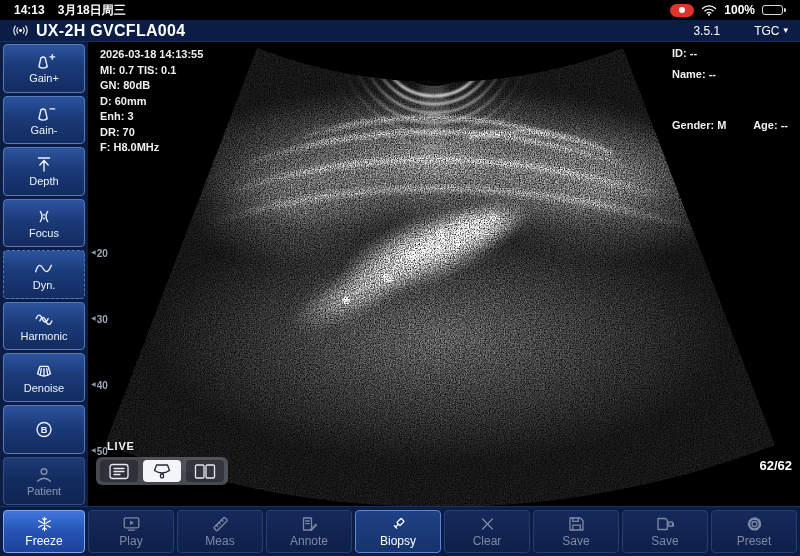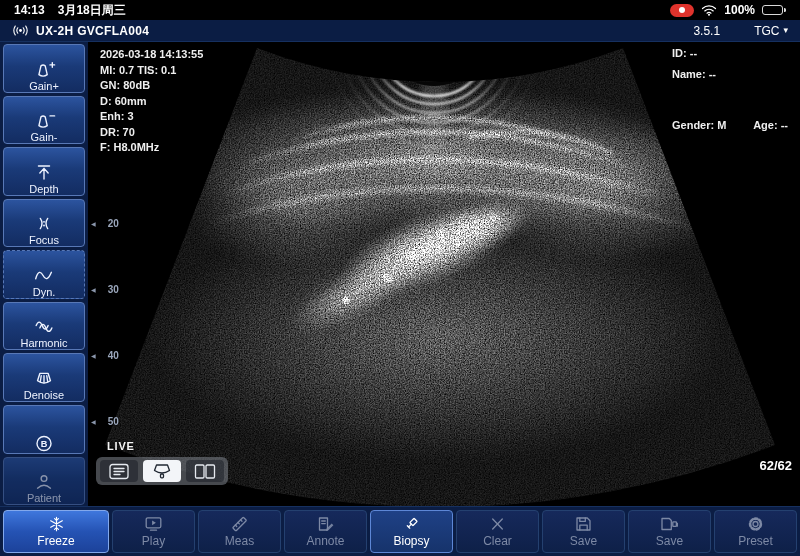--- a/index.html
+++ b/index.html
@@ -14,57 +14,57 @@
   .sb-right { display:flex; align-items:center; gap:7px; }
   .record-pill { width:24px; height:13px; background:#e0332c; border-radius:7px; display:flex; align-items:center; justify-content:center; cursor:pointer; }
   .record-dot { width:6px; height:6px; background:#fff; border-radius:50%; }
   .battery { display:flex; align-items:center; gap:1px; }
   .battery-body { width:21px; height:10px; border:1px solid rgba(255,255,255,.85); border-radius:3px; padding:1px; }
   .battery-fill { width:100%; height:100%; background:#fff; border-radius:1.5px; }
   .battery-nub { width:2px; height:4px; background:rgba(255,255,255,.85); border-radius:0 1.5px 1.5px 0; }
 
   
   .app-header { background:#0b1d44; border-bottom:1px solid #16305f; display:flex; align-items:center; padding:0 12px; }
-  .header-left { display:flex; align-items:center; gap:7px; font-size:12px; font-weight:700; letter-spacing:.3px; }
+  .header-left { display:flex; align-items:center; gap:7px; font-size:16px; font-weight:700; letter-spacing:.3px; }
   .header-right { margin-left:auto; display:flex; align-items:center; gap:34px; font-size:12px; }
   .tgc { display:flex; align-items:center; gap:4px; cursor:pointer; }
   .tgc .chev { font-size:9px; line-height:1; }
 
   
   .main-row { display:flex; min-height:0; }
   .sidebar { width:88px; background:#0b1d44; display:flex; flex-direction:column; padding:2px 0 1px; gap:3px; }
   .btn-side { flex:1; margin:0 3px; background:linear-gradient(180deg,#2c549f 0%,#1a3a78 45%,#132c61 100%);
               border:1px solid #5878b6; border-radius:4px; color:#eef3ff; font-size:11px;
-              display:flex; flex-direction:column; align-items:center; justify-content:flex-end; gap:1px; cursor:pointer; }
+              display:flex; flex-direction:column; align-items:center; justify-content:center; gap:1px; cursor:pointer; }
   .btn-side svg { width:24px; height:19px; display:block; }
   .btn-side.dashed { border-style:dashed; }
   .btn-side.dim { opacity:.55; }
 
   .main-view { flex:1; position:relative; background:#000; overflow:hidden;font-weight:bold; }
   .us-svg { position:absolute; inset:0; width:100%; height:100%; }
 
   .info-block { position:absolute; left:12px; top:5px; font-size:11px; line-height:15.5px; color:#efefef; text-shadow:0 1px 2px #000,0 0 3px #000; }
   .patient-block { position:absolute; left:584px; top:5px; width:116px; font-size:11px; color:#efefef; text-shadow:0 1px 2px #000; }
   .patient-block > div { margin-bottom:8.5px; }
   .ga-row { display:flex; justify-content:space-between;margin-top:39px; }
 
-  .dm { position:absolute; left:3px; color:#9aa6bb; font-size:10px; display:flex; align-items:center; gap:12px; text-shadow:0 1px 2px #000; }
+  .dm { position:absolute; left:3px; color:#9aa6bb; font-size:10px; display:flex; gap:1px; text-shadow:0 1px 2px #000;margin-top:30px; }
   .dm-arrow { font-size:6px; color:#8a96ab; }
 
   .live-label { position:absolute; left:19px; top:398px; font-size:11px; letter-spacing:.8px; color:#f5f5f5; text-shadow:0 1px 2px #000; }
   .frame-counter { position:absolute; right:8px; top:416px; font-size:13px; color:#fff; text-shadow:0 1px 2px #000; }
 
   .mode-strip { position:absolute; left:8px; top:415px; display:flex; gap:5px; background:rgba(128,133,142,.55); border-radius:6px; padding:3px 4px; }
   .mode-slot { width:38px; height:22px; border-radius:4px; display:flex; align-items:center; justify-content:center; background:rgba(22,26,34,.5); color:#e6eaf0; cursor:pointer; }
   .mode-slot svg { width:26px; height:17px; display:block; }
   .mode-slot.selected { background:#f3f5f8; color:#202732; }
 
   
   .bottom-bar { background:#0b1d44; border-top:1px solid #16305f; display:flex; gap:3px; padding:3px; }
-  .btn-freeze { width:106px; flex:none; background:linear-gradient(180deg,#3f77dd,#2553b4 50%,#1c429a);
+  .btn-freeze { width:82px; flex:none; background:linear-gradient(180deg,#3f77dd,#2553b4 50%,#1c429a);
                 border:1px solid #82a8ec; border-radius:4px; color:#fff; font-size:12px;
                 display:flex; flex-direction:column; align-items:center; justify-content:center; gap:2px; cursor:pointer; }
   .btn-tool { flex:1; background:linear-gradient(180deg,#16295b,#0e2048); border:1px solid #24406f; border-radius:4px;
               color:#7d89a5; font-size:12px; display:flex; flex-direction:column; align-items:center; justify-content:center; gap:2px; cursor:pointer; }
   .btn-tool.active { border-color:#5d87d6; color:#fff; background:linear-gradient(180deg,#1f4186,#16336b);align-items:center; }
   .btn-tool svg, .btn-freeze svg { width:19px; height:16px; display:block; }
 
   .icon-stroke { fill:none; stroke:currentColor; stroke-width:1.5; stroke-linecap:round; stroke-linejoin:round; }
   .icon-stroke-thin { fill:none; stroke:currentColor; stroke-width:1.3; stroke-linecap:round; stroke-linejoin:round; }
 </style>

